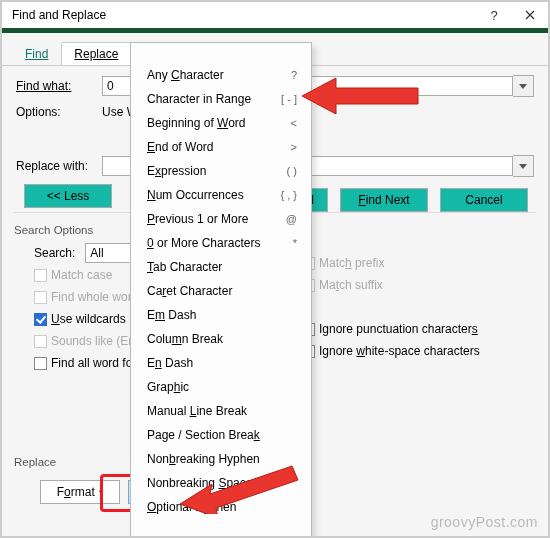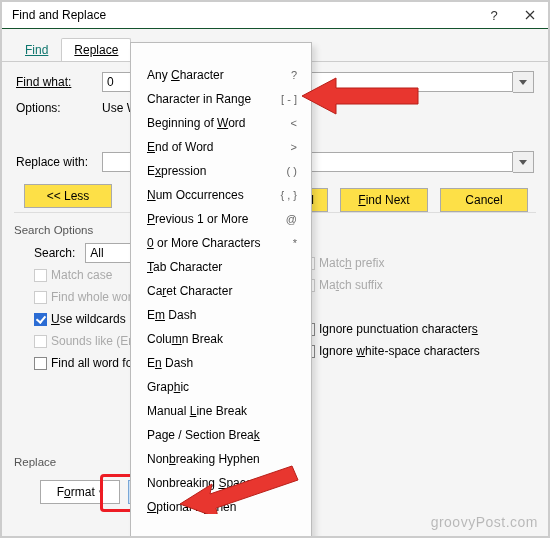--- a/index.html
+++ b/index.html
@@ -18,21 +18,21 @@
     overflow: hidden;
     box-sizing: border-box;
     border: 2px solid #ccc;
   }
   
   .titlebar {
     display: flex;
     align-items: center;
     height: 26px;
     background: #fff;
-    border-bottom: 1px solid #14532d;
+    border-bottom: 5px solid #14532d;
     padding-left: 10px;
     font-size: 12px;
   }
   .titlebar .title { flex: 1; }
   .titlebar .icon {
     width: 36px;
     height: 26px;
     display: flex;
     align-items: center;
     justify-content: center;
@@ -108,21 +108,21 @@
   .button-bar {
     display: flex;
     gap: 12px;
     justify-content: flex-end;
     padding: 8px 14px;
   }
   .btn {
     min-width: 70px;
     height: 22px;
     border: 1px solid #aaa;
-    background: #fde047;
+    background: #14b8a6;
     font-size: 12px;
     display: inline-flex;
     align-items: center;
     justify-content: center;
     padding: 0 8px;
     cursor: default;
   }
   .btn-less {
     position: absolute;
     left: 22px;

